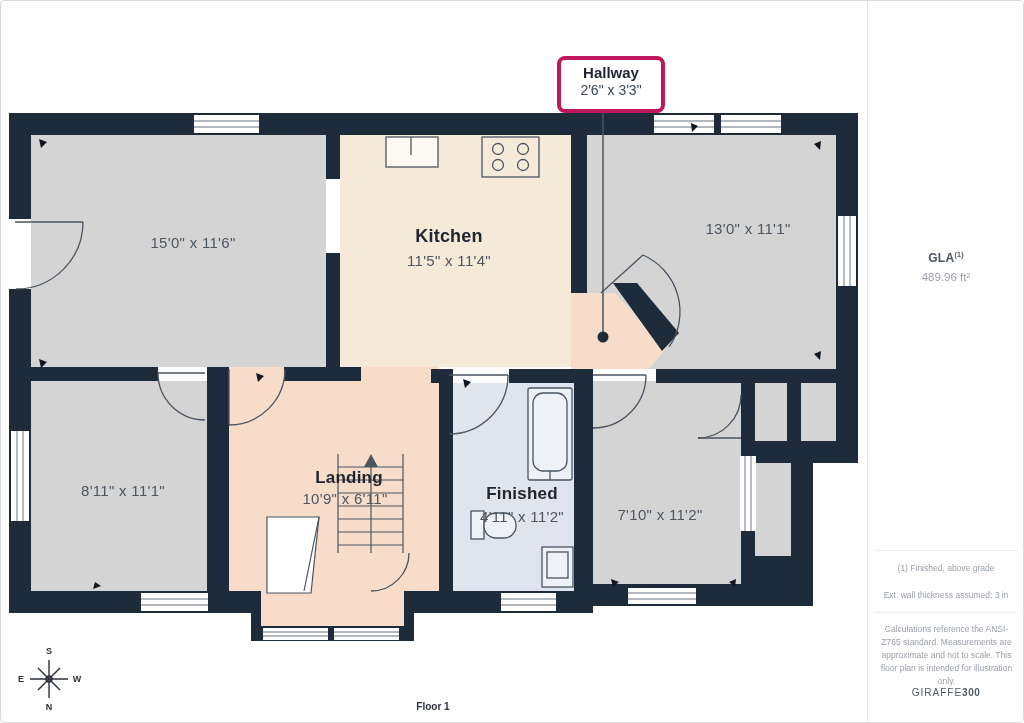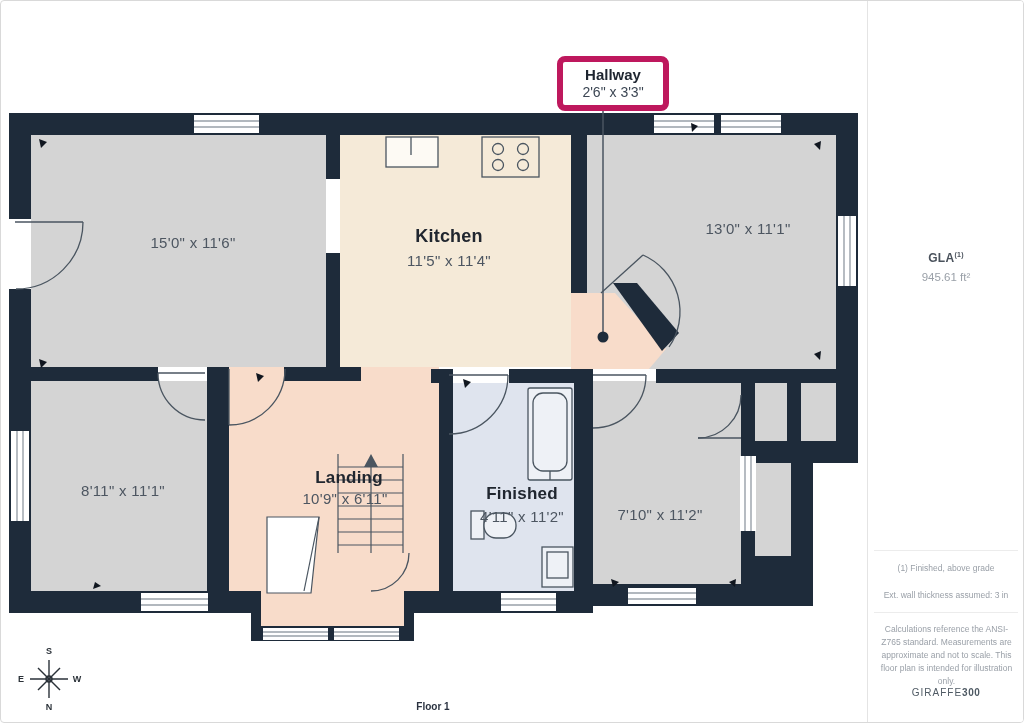--- a/index.html
+++ b/index.html
@@ -21,22 +21,22 @@
     border:1px solid #d9d9d9;border-radius:4px;box-sizing:border-box;overflow:hidden;
   }
   svg.plan{position:absolute;left:0;top:0;}
   .lbl{position:absolute;transform:translate(-50%,-50%);white-space:nowrap;}
   .dims{font-size:15px;color:var(--dim);letter-spacing:.3px;}
   .rname{font-size:18px;font-weight:bold;color:var(--name);letter-spacing:.2px;}
   .rname.small{font-size:17px;}
   .floor-lbl{font-size:10px;font-weight:bold;color:#2a3240;}
   .callout{
     position:absolute;left:556px;top:55px;width:92px;
-    background:#fff;border:6px solid #be185d;border-radius:8px;
-    text-align:center;padding:4px 4px 5px 4px;z-index:5;
+    background:#fff;border:4px solid #be185d;border-radius:8px;
+    text-align:center;padding:4px 4px 11px 4px;z-index:5;
   }
   .callout .t{font-size:15px;font-weight:bold;color:#1e2530;}
   .callout .d{font-size:14px;color:#3d4754;margin-top:1px;}
   .compass{position:absolute;left:12px;top:642px;width:72px;height:72px;}
   .compass span{position:absolute;font-size:9px;font-weight:bold;color:#2a3138;transform:translate(-50%,-50%);}
   .compass .c-top{left:36px;top:8px;}
   .compass .c-left{left:8px;top:36px;}
   .compass .c-right{left:64px;top:36px;}
   .compass .c-bottom{left:36px;top:64px;}
   .sidebar{
@@ -293,21 +293,21 @@
     <span class="c-left">E</span>
     <span class="c-right">W</span>
     <span class="c-bottom">N</span>
   </div>
 
   <div class="lbl floor-lbl" style="left:432px;top:705px;">Floor 1</div>
 
   <div class="sidebar">
     <div class="sb-center" style="top:250px;">
       <div class="gla-label"><span>GLA</span><sup>(1)</sup></div>
-      <div class="gla-value">945.61 ft²</div>
+      <div class="gla-value">489.96 ft²</div>
     </div>
     <div class="sb-divider" style="top:549px;"></div>
     <div class="sb-center sb-note" style="top:562px;">(1) Finished, above grade</div>
     <div class="sb-center sb-note" style="top:589px;">Ext. wall thickness assumed: 3 in</div>
     <div class="sb-divider" style="top:611px;"></div>
     <div class="sb-disclaimer" style="top:622px;">Calculations reference the ANSI-Z765 standard. Measurements are approximate and not to scale. This floor plan is intended for illustration only.</div>
     <div class="sb-center brand" style="top:686px;"><span>GIRAFFE</span><b>300</b></div>
   </div>
 
 </div>

